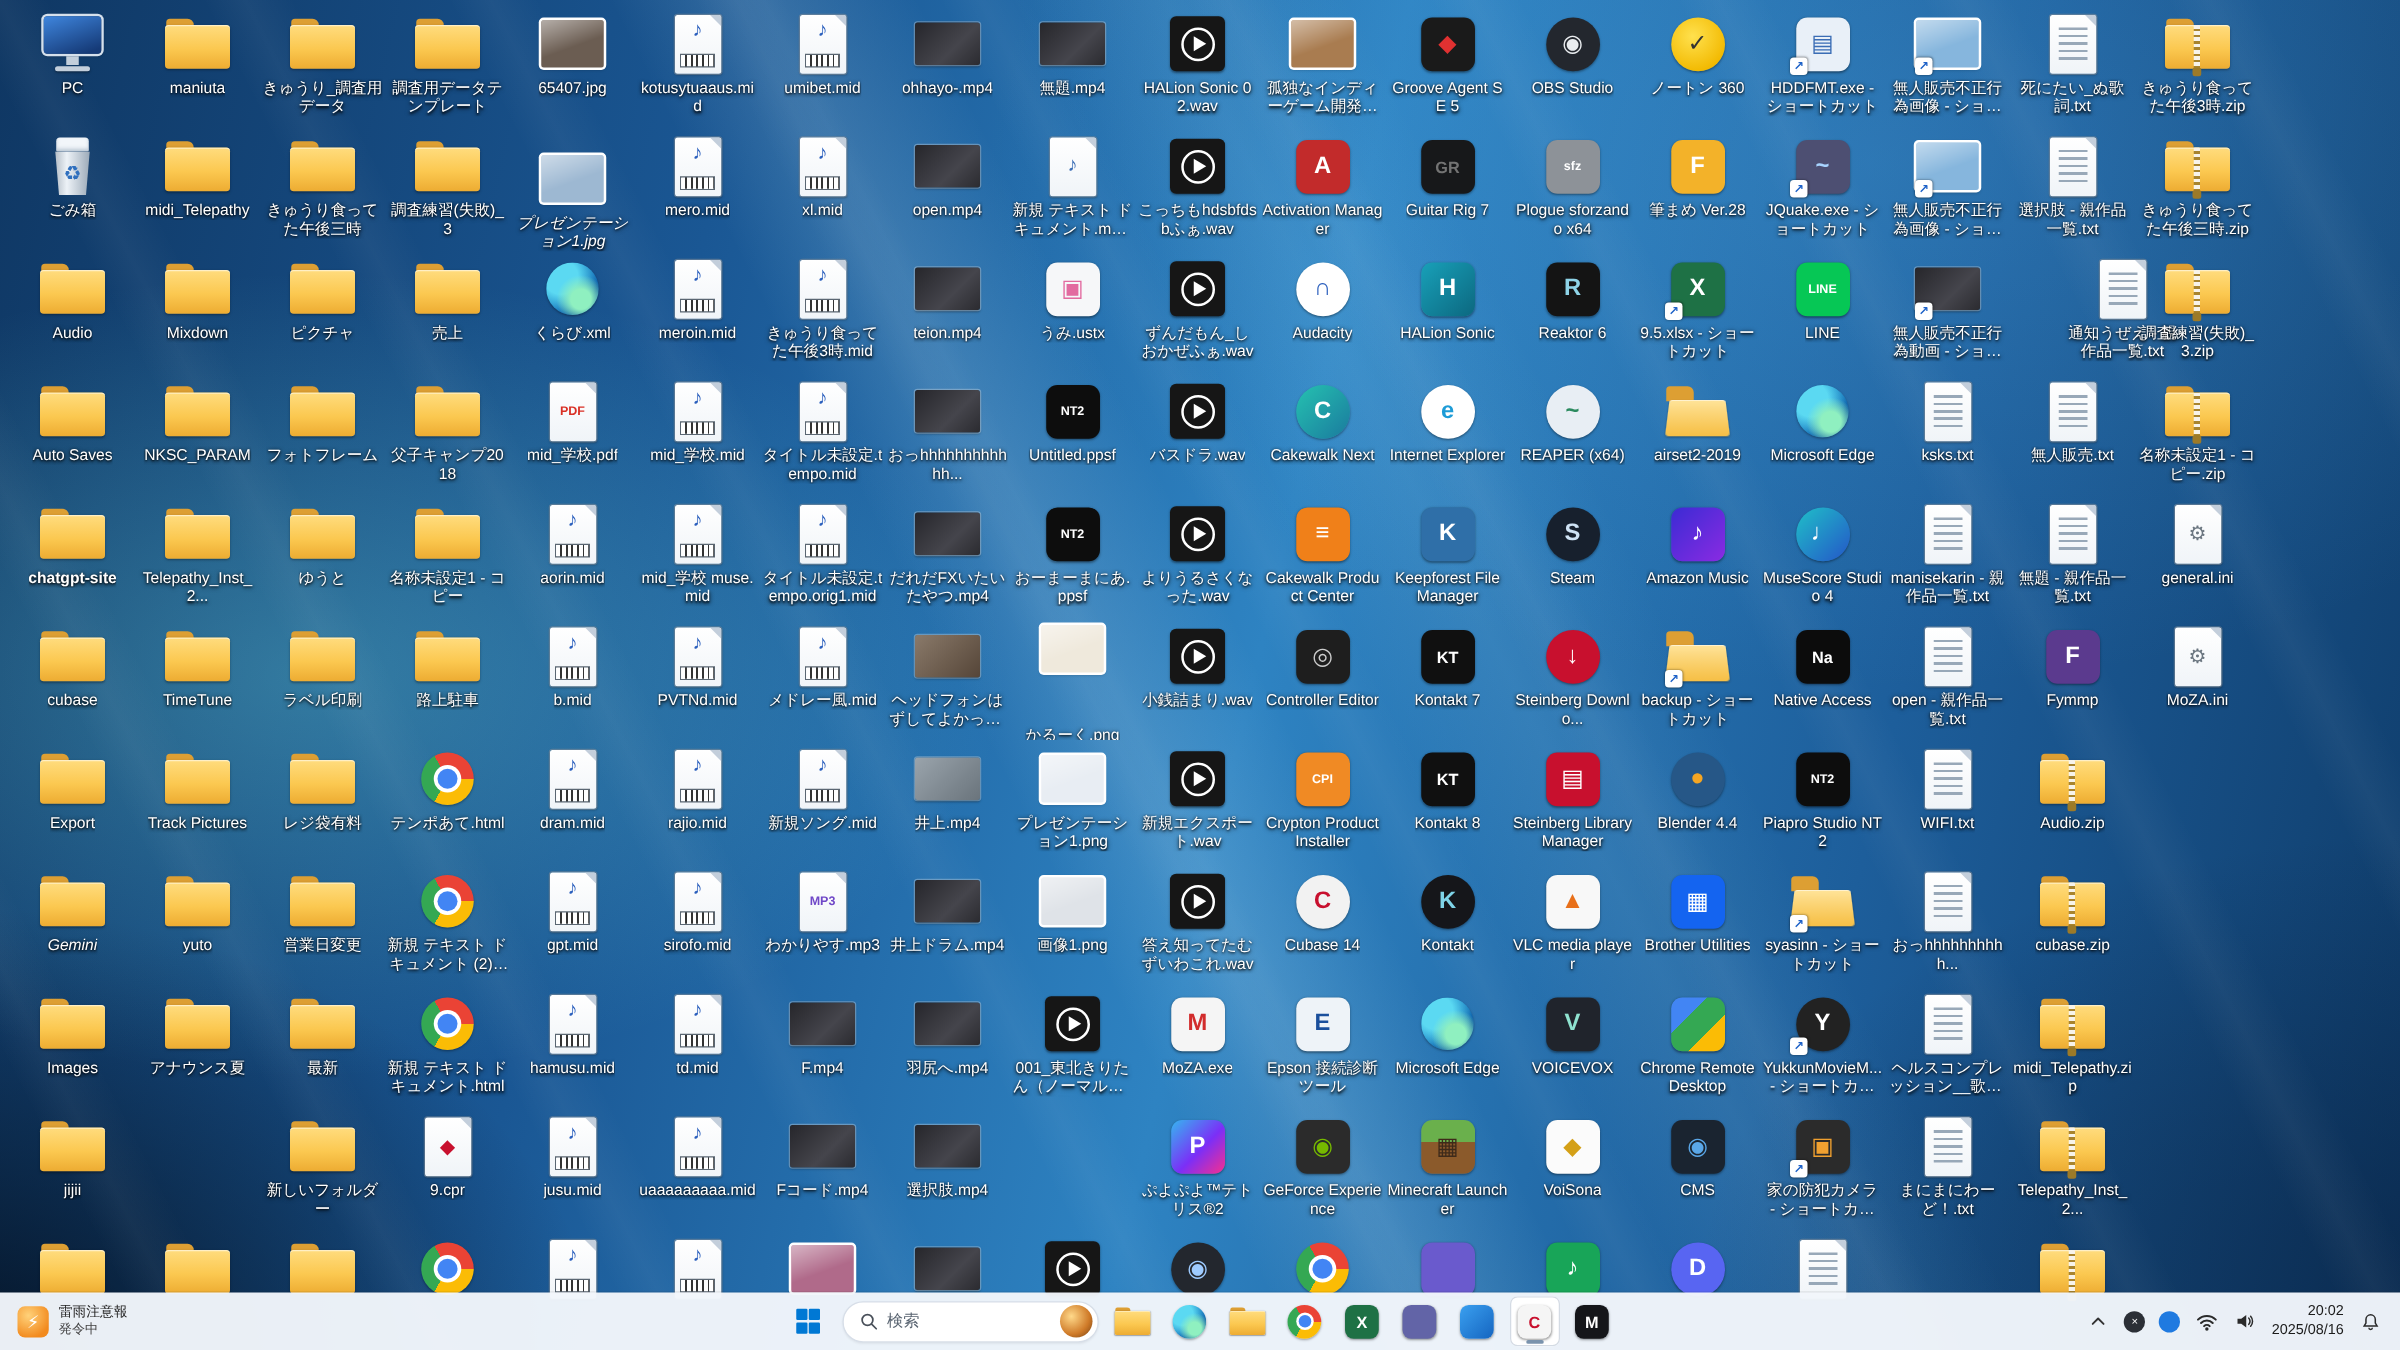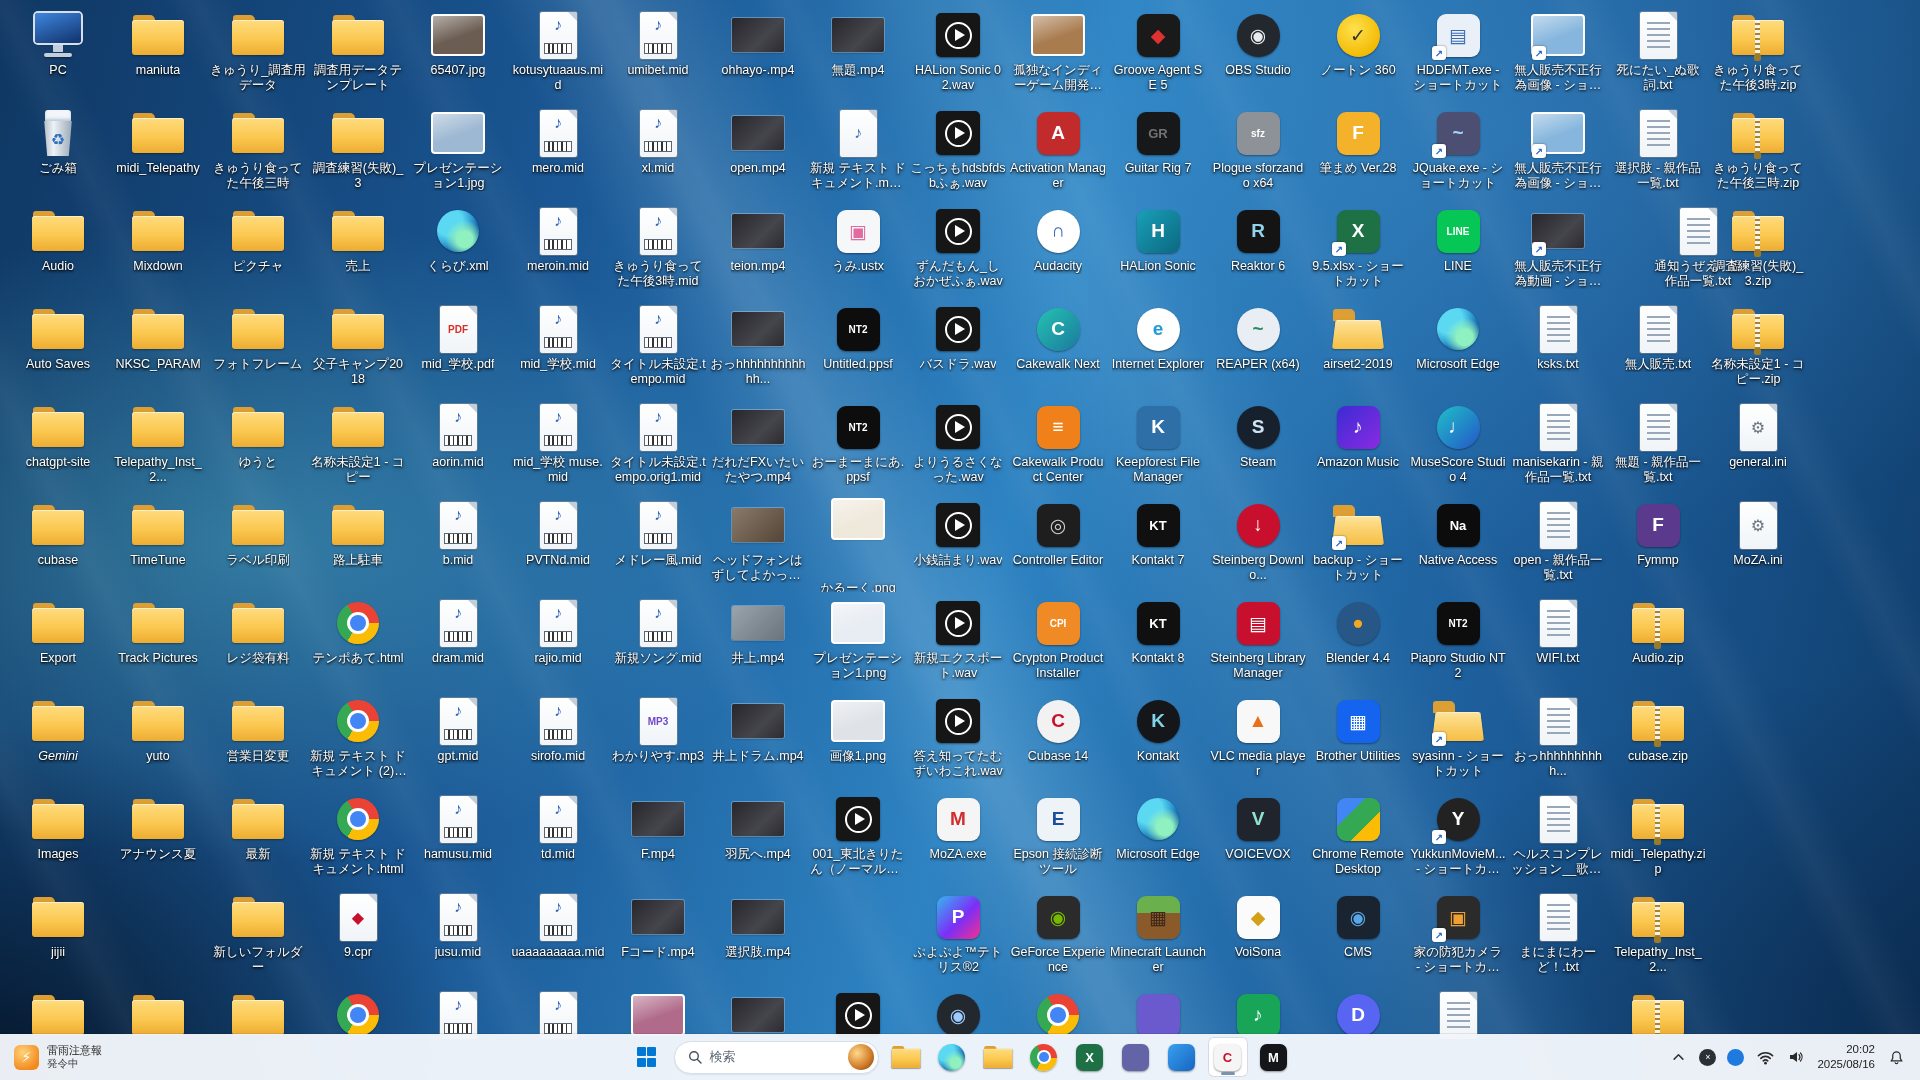--- a/index.html
+++ b/index.html
@@ -264,21 +264,21 @@
         <span class="fo"></span>
       </div>
       <div class="lbl">きゅうり食ってた午後三時</div>
     </div>
     <div class="cell" style="left: 310px; top: 104px;">
       <div class="ic">
         <span class="fo"></span>
       </div>
       <div class="lbl">調査練習(失敗)_3</div>
     </div>
-    <div class="cell" style="left: 410px; top: 104px;">
+    <div class="cell" style="left: 410px; top: 114px; font-style: italic;">
       <div class="ic">
         <span class="im" style="background:#9db8d2"></span>
       </div>
       <div class="lbl">プレゼンテーション1.jpg</div>
     </div>
     <div class="cell" style="left: 510px; top: 104px;">
       <div class="ic">
         <span class="dc">
           <b class="nt">♪</b>
           <i class="pn"></i>
@@ -610,21 +610,21 @@
       <div class="lbl">無人販売.txt</div>
     </div>
     <div class="cell" style="left: 1710px; top: 300px;">
       <div class="ic">
         <span class="fo">
           <i class="zp"></i>
         </span>
       </div>
       <div class="lbl">名称未設定1 - コピー.zip</div>
     </div>
-    <div class="cell" style="left: 10px; top: 398px;">
+    <div class="cell" style="left: 10px; top: 398px; font-weight: bold;">
       <div class="ic">
         <span class="fo"></span>
       </div>
       <div class="lbl">chatgpt-site</div>
     </div>
     <div class="cell" style="left: 110px; top: 398px;">
       <div class="ic">
         <span class="fo"></span>
       </div>
       <div class="lbl">Telepathy_Inst_2...</div>

